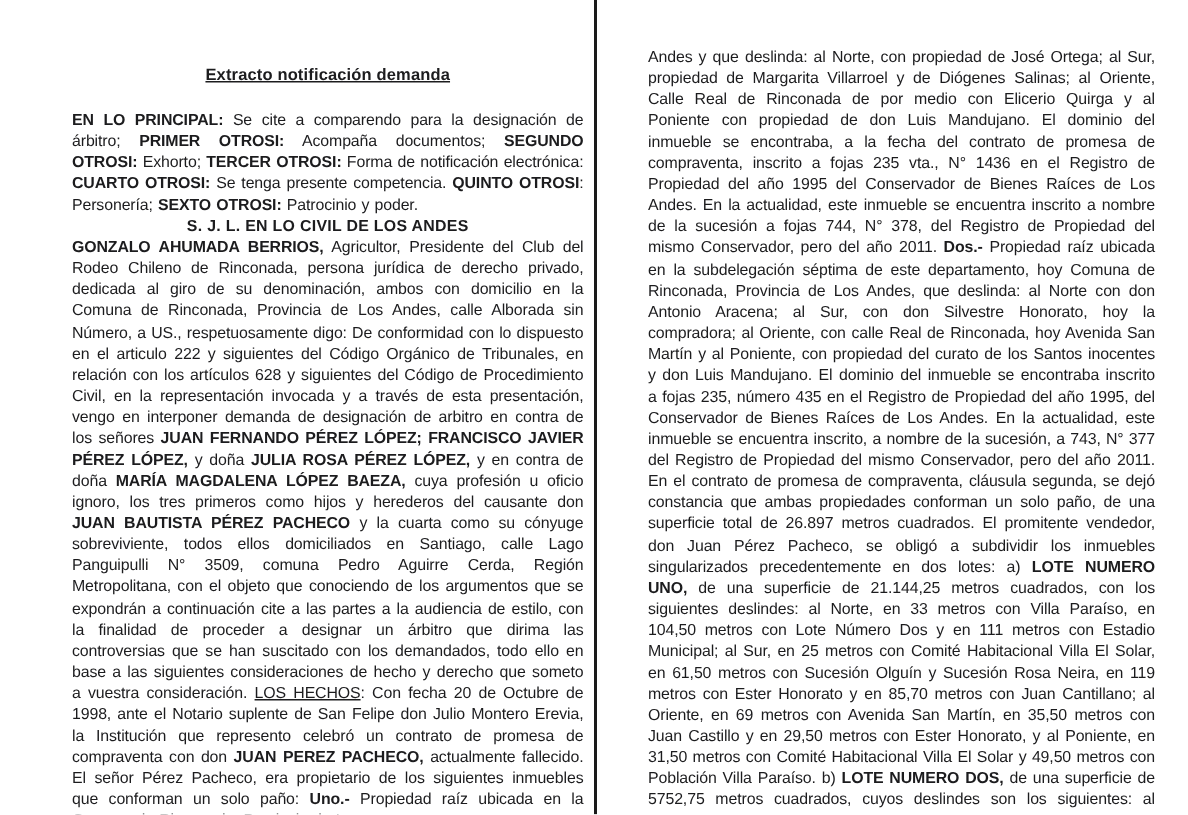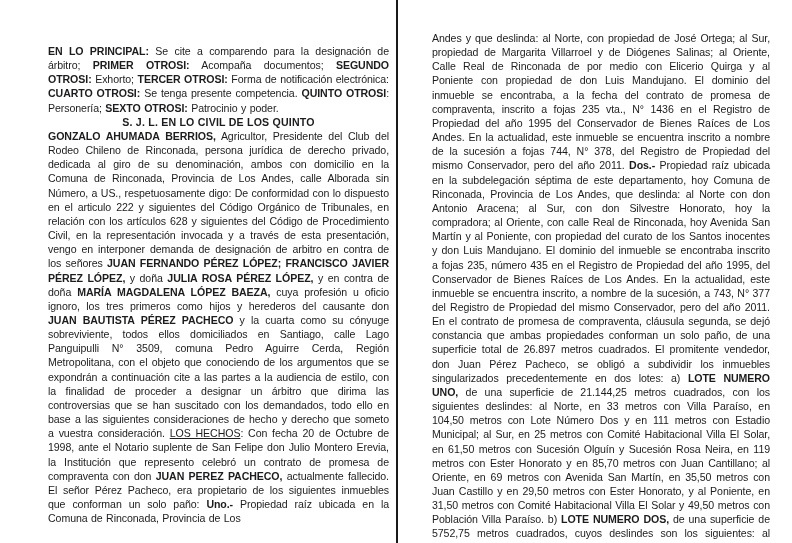--- a/index.html
+++ b/index.html
@@ -62,24 +62,25 @@
     text-align: center;
     letter-spacing: 0.2px;
   }
 </style>
 </head>
 <body>
 
 <div class="sheet">
 
   <div class="col col-left">
+    <h1 class="doc-title">Extracto notificación demanda</h1>
 
     <p class="para"><span style="font-weight: bold;">EN LO PRINCIPAL:</span><span> Se cite a comparendo para la designación de árbitro; </span><span style="font-weight: bold;">PRIMER OTROSI:</span><span> Acompaña documentos; </span><span style="font-weight: bold;">SEGUNDO OTROSI:</span><span> Exhorto; </span><span style="font-weight: bold;">TERCER OTROSI:</span><span> Forma de notificación electrónica: </span><span style="font-weight: bold;">CUARTO OTROSI:</span><span> Se tenga presente competencia. </span><span style="font-weight: bold;">QUINTO OTROSI</span><span>: Personería; </span><span style="font-weight: bold;">SEXTO OTROSI:</span><span> Patrocinio y poder.</span></p>
 
-    <p class="court-heading">S. J. L. EN LO CIVIL DE LOS QUINTO</p>
+    <p class="court-heading">S. J. L. EN LO CIVIL DE LOS ANDES</p>
 
     <p class="para"><span style="font-weight: bold;">GONZALO AHUMADA BERRIOS,</span><span> Agricultor, Presidente del Club del Rodeo Chileno de Rinconada, persona jurídica de derecho privado, dedicada al giro de su denominación, ambos con domicilio en la Comuna de Rinconada, Provincia de Los Andes, calle Alborada sin Número, a US., respetuosamente digo: De conformidad con lo dispuesto en el articulo 222 y siguientes del Código Orgánico de Tribunales, en relación con los artículos 628 y siguientes del Código de Procedimiento Civil, en la representación invocada y a través de esta presentación, vengo en interponer demanda de designación de arbitro en contra de los señores </span><span style="font-weight: bold;">JUAN FERNANDO PÉREZ LÓPEZ; FRANCISCO JAVIER PÉREZ LÓPEZ,</span><span> y doña </span><span style="font-weight: bold;">JULIA ROSA PÉREZ LÓPEZ,</span><span> y en contra de doña </span><span style="font-weight: bold;">MARÍA MAGDALENA LÓPEZ BAEZA,</span><span> cuya profesión u oficio ignoro, los tres primeros como hijos y herederos del causante don </span><span style="font-weight: bold;">JUAN BAUTISTA PÉREZ PACHECO</span><span> y la cuarta como su cónyuge sobreviviente, todos ellos domiciliados en Santiago, calle Lago Panguipulli N° 3509, comuna Pedro Aguirre Cerda, Región Metropolitana, con el objeto que conociendo de los argumentos que se expondrán a continuación cite a las partes a la audiencia de estilo, con la finalidad de proceder a designar un árbitro que dirima las controversias que se han suscitado con los demandados, todo ello en base a las siguientes consideraciones de hecho y derecho que someto a vuestra consideración. </span><span style="text-decoration: underline;">LOS HECHOS</span><span>: Con fecha 20 de Octubre de 1998, ante el Notario suplente de San Felipe don Julio Montero Erevia, la Institución que represento celebró un contrato de promesa de compraventa con don </span><span style="font-weight: bold;">JUAN PEREZ PACHECO,</span><span> actualmente fallecido. El señor Pérez Pacheco, era propietario de los siguientes inmuebles que conforman un solo paño: </span><span style="font-weight: bold;">Uno.-</span><span> Propiedad raíz ubicada en la Comuna de Rinconada, Provincia de Los</span></p>
   </div>
 
   <div class="divider"></div>
 
   <div class="col col-right">
     <p class="para"><span>Andes y que deslinda: al Norte, con propiedad de José Ortega; al Sur, propiedad de Margarita Villarroel y de Diógenes Salinas; al Oriente, Calle Real de Rinconada de por medio con Elicerio Quirga y al Poniente con propiedad de don Luis Mandujano. El dominio del inmueble se encontraba, a la fecha del contrato de promesa de compraventa, inscrito a fojas 235 vta., N° 1436 en el Registro de Propiedad del año 1995 del Conservador de Bienes Raíces de Los Andes. En la actualidad, este inmueble se encuentra inscrito a nombre de la sucesión a fojas 744, N° 378, del Registro de Propiedad del mismo Conservador, pero del año 2011. </span><span style="font-weight: bold;">Dos.-</span><span> Propiedad raíz ubicada en la subdelegación séptima de este departamento, hoy Comuna de Rinconada, Provincia de Los Andes, que deslinda: al Norte con don Antonio Aracena; al Sur, con don Silvestre Honorato, hoy la compradora; al Oriente, con calle Real de Rinconada, hoy Avenida San Martín y al Poniente, con propiedad del curato de los Santos inocentes y don Luis Mandujano. El dominio del inmueble se encontraba inscrito a fojas 235, número 435 en el Registro de Propiedad del año 1995, del Conservador de Bienes Raíces de Los Andes. En la actualidad, este inmueble se encuentra inscrito, a nombre de la sucesión, a 743, N° 377 del Registro de Propiedad del mismo Conservador, pero del año 2011. En el contrato de promesa de compraventa, cláusula segunda, se dejó constancia que ambas propiedades conforman un solo paño, de una superficie total de 26.897 metros cuadrados. El promitente vendedor, don Juan Pérez Pacheco, se obligó a subdividir los inmuebles singularizados precedentemente en dos lotes: a) </span><span style="font-weight: bold;">LOTE NUMERO UNO,</span><span> de una superficie de 21.144,25 metros cuadrados, con los siguientes deslindes: al Norte, en 33 metros con Villa Paraíso, en 104,50 metros con Lote Número Dos y en 111 metros con Estadio Municipal; al Sur, en 25 metros con Comité Habitacional Villa El Solar, en 61,50 metros con Sucesión Olguín y Sucesión Rosa Neira, en 119 metros con Ester Honorato y en 85,70 metros con Juan Cantillano; al Oriente, en 69 metros con Avenida San Martín, en 35,50 metros con Juan Castillo y en 29,50 metros con Ester Honorato, y al Poniente, en 31,50 metros con Comité Habitacional Villa El Solar y 49,50 metros con Población Villa Paraíso. b) </span><span style="font-weight: bold;">LOTE NUMERO DOS,</span><span> de una superficie de 5752,75 metros cuadrados, cuyos deslindes son los siguientes: al Norte, 107,50 metros con Población Alborada y Club de Huasos; al Sur, en 104,50</span></p>
   </div>
 

